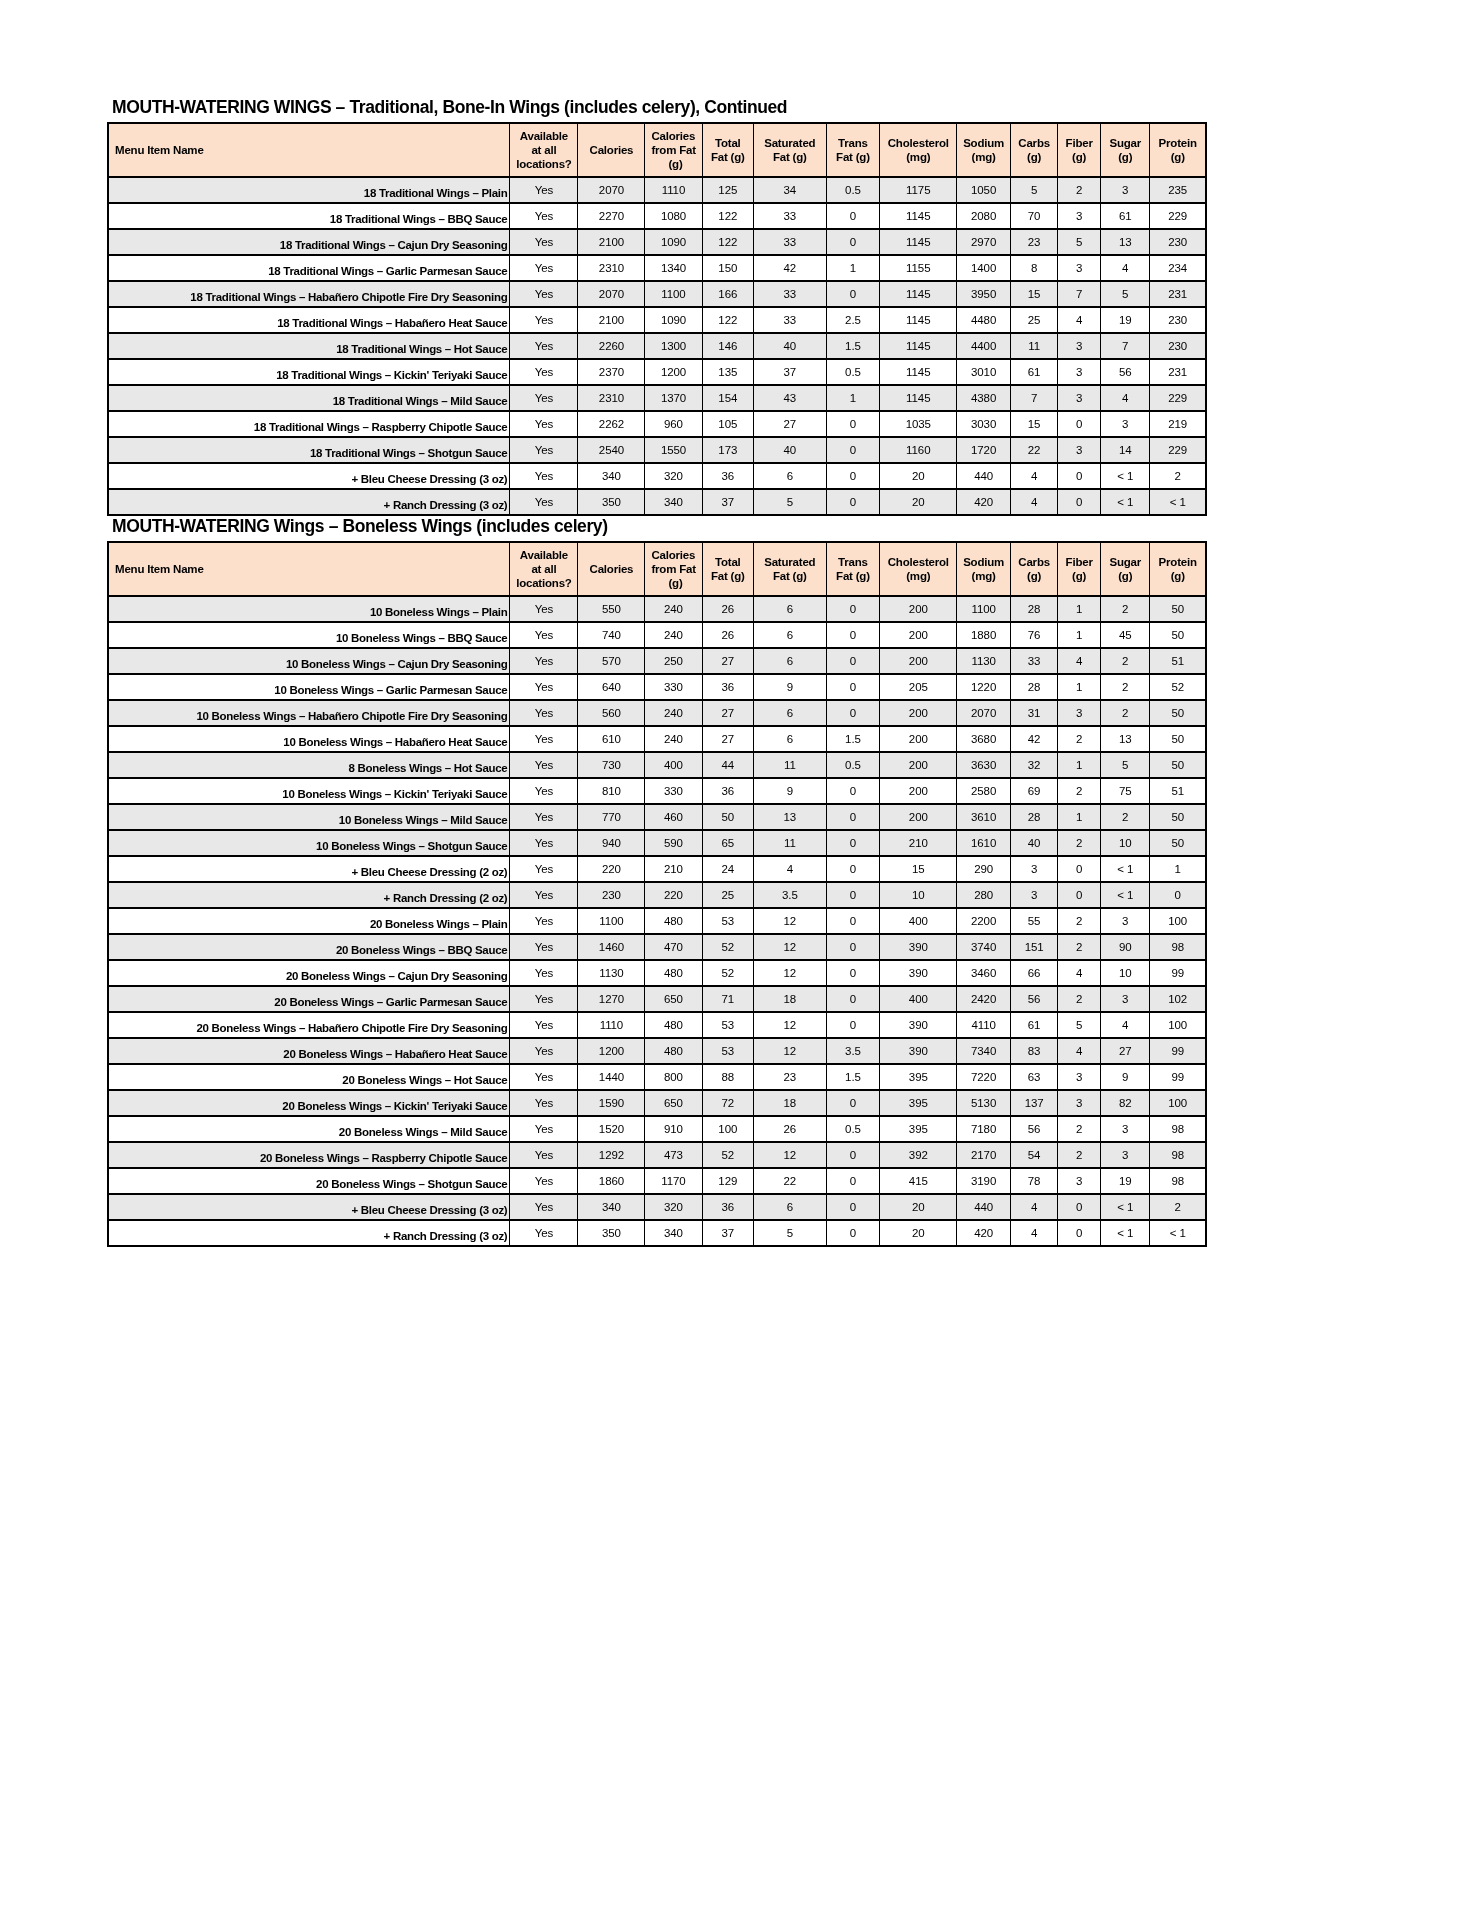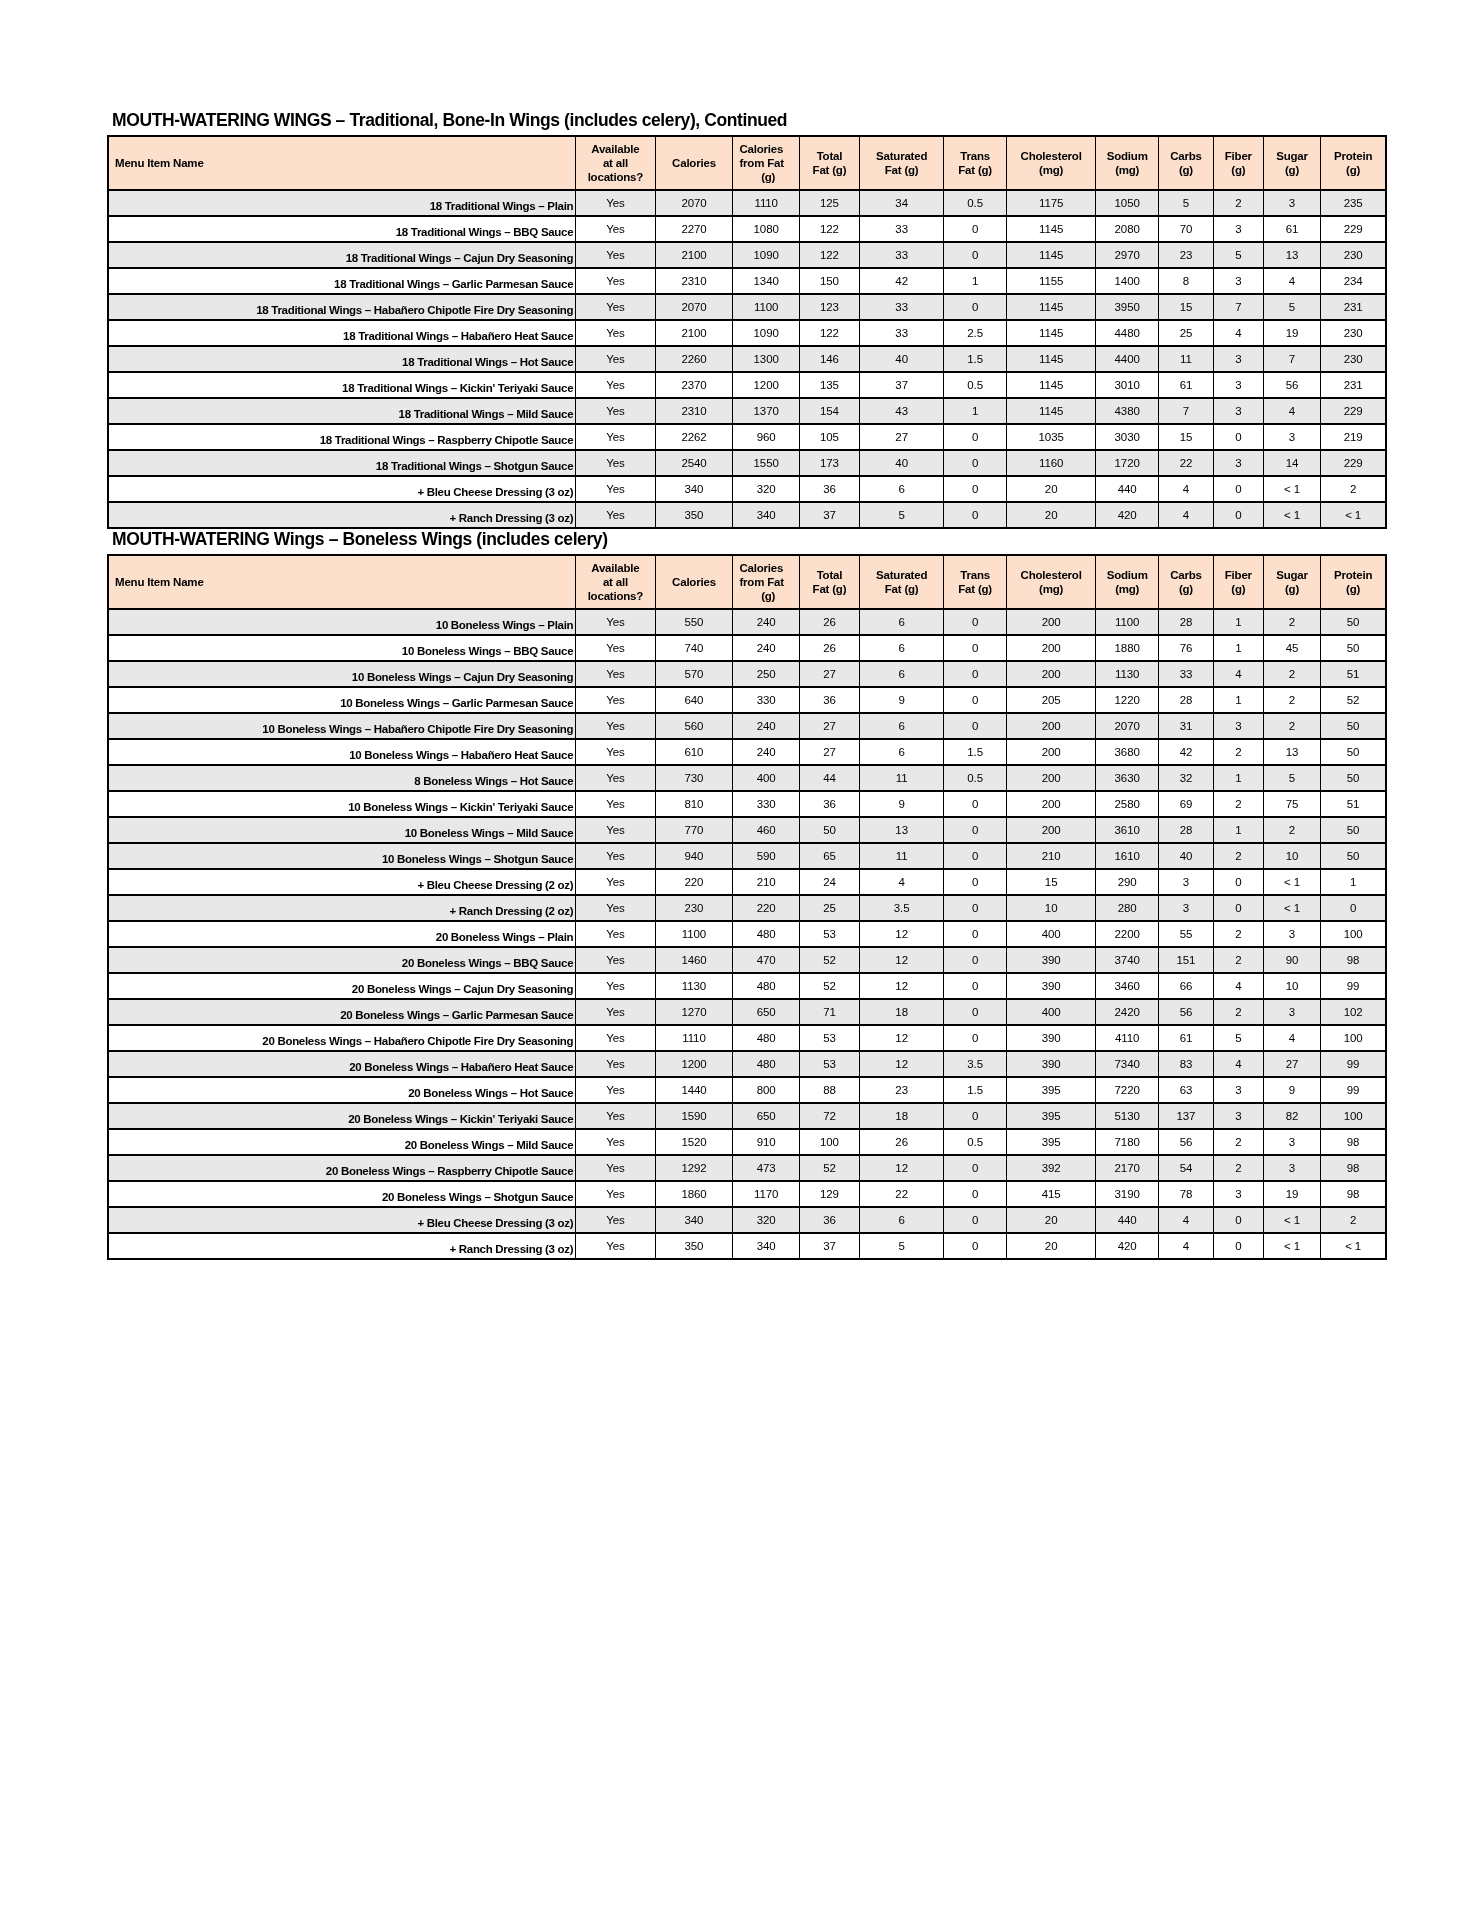--- a/index.html
+++ b/index.html
@@ -6,22 +6,22 @@
   .page {
     position:relative;
     width:1484px; height:1920px;
     background:#ffffff;
     overflow:hidden;
     font-family:"Liberation Sans", sans-serif;
     color:#000;
   }
   .content {
     position:absolute;
-    left:107px; top:110px;
-    width:1280px;
+    left:107px; top:97px;
+    width:1100px;
   }
   .section-title {
     font-weight:bold;
     font-size:17.5px;
     letter-spacing:-0.4px;
     margin:0 0 4px 5px;
     white-space:nowrap;
   }
   .section-title.second { }
 
@@ -208,21 +208,21 @@
             <td>8</td>
             <td>3</td>
             <td>4</td>
             <td>234</td>
           </tr>
           <tr class="alt">
             <td class="name">18 Traditional Wings – Habañero Chipotle Fire Dry Seasoning</td>
             <td>Yes</td>
             <td>2070</td>
             <td>1100</td>
-            <td>123</td>
+            <td>166</td>
             <td>33</td>
             <td>0</td>
             <td>1145</td>
             <td>3950</td>
             <td>15</td>
             <td>7</td>
             <td>5</td>
             <td>231</td>
           </tr>
           <tr>

